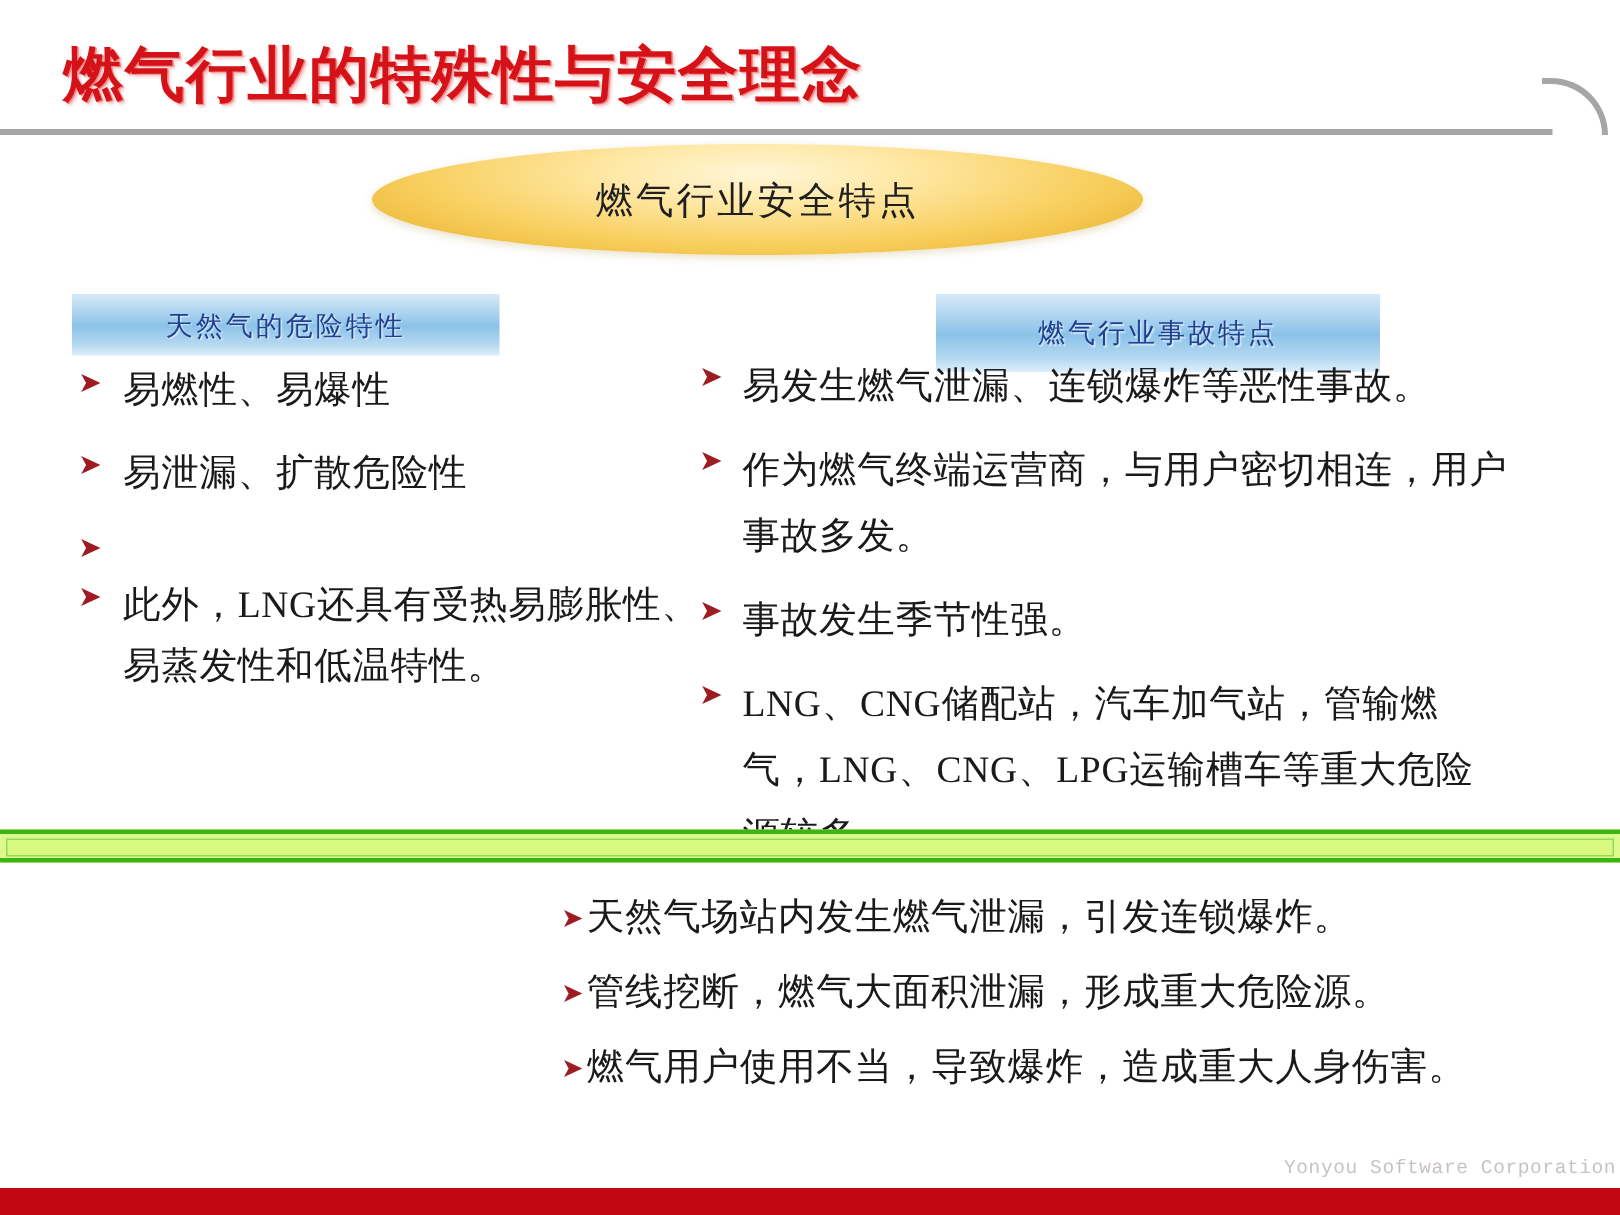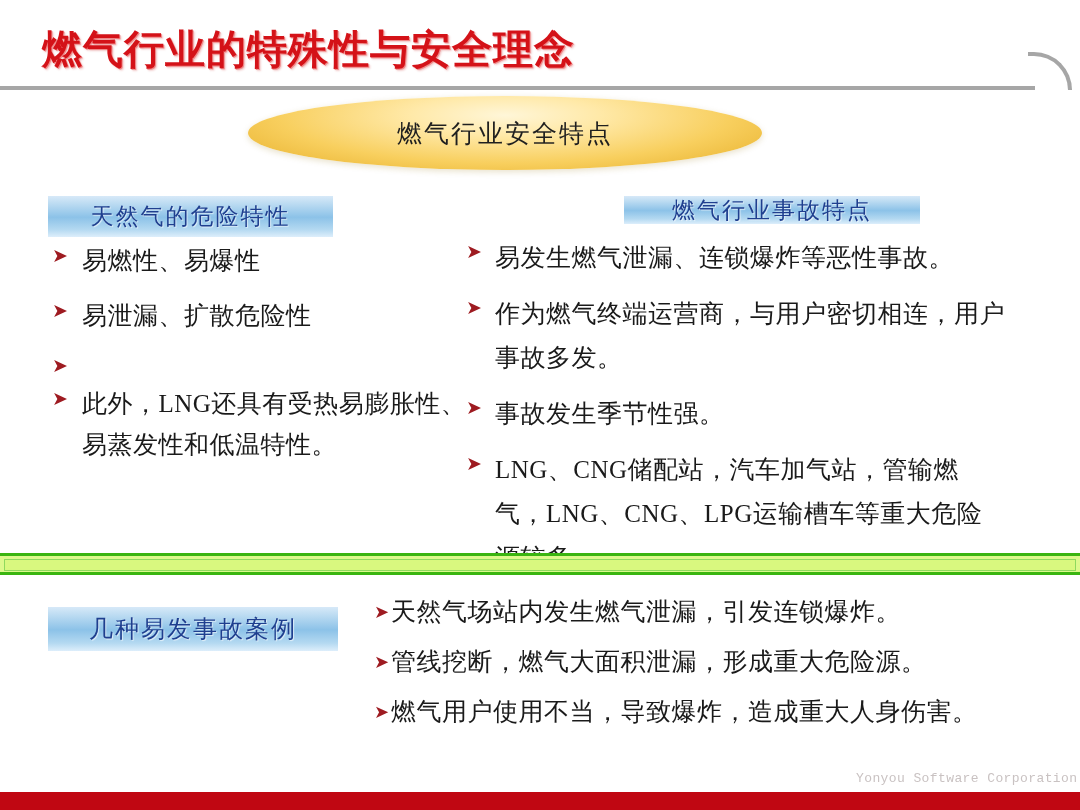--- a/index.html
+++ b/index.html
@@ -56,26 +56,26 @@
     font-size:25px; color:#1f1f1f; letter-spacing:2px;
   }
 
   
   .blue-box {
     position:absolute;
     background:linear-gradient(180deg,#d7e9f8 0%,#bddcf2 18%,#8cc2e8 52%,#b4d9f1 82%,#ddeefb 100%);
     display:flex; align-items:center; justify-content:center;
   }
   .blue-box span {
-    font-size:23px; color:#1f3f8f; letter-spacing:2px;
+    font-size:18px; color:#1f3f8f; letter-spacing:2px;
     text-shadow:1px 1px 1px rgba(255,255,255,.65);
     white-space:nowrap;
   }
   #box-left   { left:48px;  top:196px; width:285px; height:41px; }
-  #box-right  { left:624px; top:196px; width:296px; height:28px; }
+  #box-right  { left:624px; top:196px; width:296px; height:52px; }
   #box-case   { left:48px;  top:607px; width:290px; height:44px; }
   #box-case span { font-size:24px; font-weight:normal; }
 
   
   .bullet {
     position:absolute;
     display:flex; align-items:flex-start;
   }
   .arrow {
     color:#9e1b21;
@@ -202,23 +202,20 @@
     <div class="bullet">
       <span class="arrow">➤</span>
       <span class="btext">LNG、CNG储配站，汽车加气站，管输燃气，LNG、CNG、LPG运输槽车等重大危险源较多。</span>
     </div>
   </div>
 
   <div class="green-bar">
     <div class="green-bar-inner"></div>
   </div>
 
-  <div class="blue-box" id="box-case">
-    <span>几种易发事故案例</span>
-  </div>
 
   <div id="B">
     <div class="bullet">
       <span class="arrow">➤</span>
       <span class="btext">天然气场站内发生燃气泄漏，引发连锁爆炸。</span>
     </div>
     <div class="bullet">
       <span class="arrow">➤</span>
       <span class="btext">管线挖断，燃气大面积泄漏，形成重大危险源。</span>
     </div>

